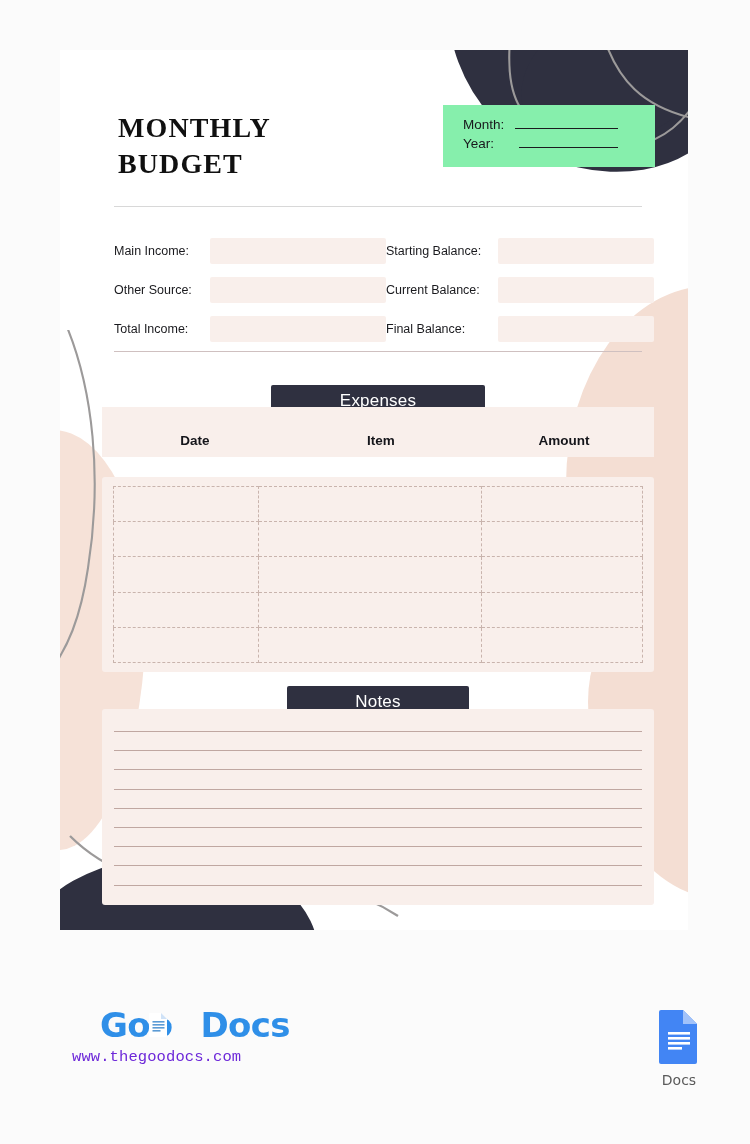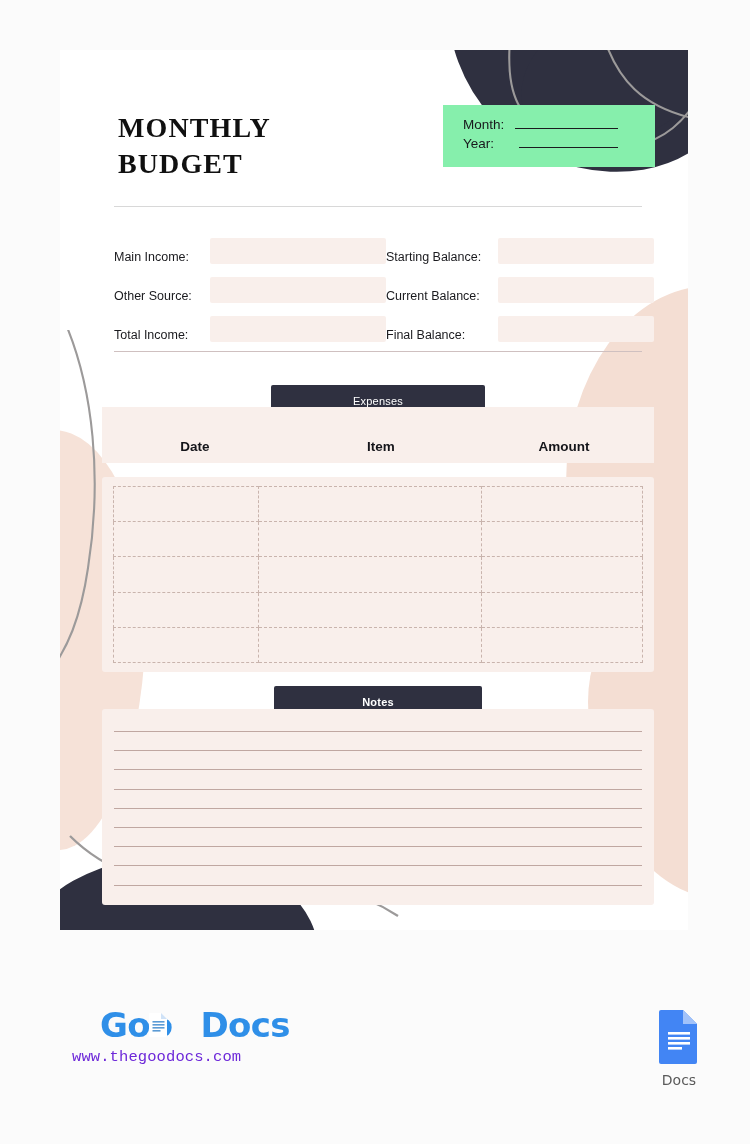--- a/index.html
+++ b/index.html
@@ -136,21 +136,21 @@
   .rule.bottom { top: 301px; border-top-color: #cfc0c0; }
 
   
   .fields {
     position: absolute;
     left: 54px;
     top: 188px;
     width: 540px;
   }
   .frow { display: flex; margin-bottom: 13px; }
-  .fcol { display: flex; align-items: flex-end; }
+  .fcol { display: flex; align-items: center; }
   .fcol.left  { width: 272px; }
   .fcol.right { width: 268px; }
   .flabel {
     font-size: 12.5px;
     color: #1a1a1e;
     white-space: nowrap;
   }
   .fcol.left  .flabel { width: 96px; flex: none; }
   .fcol.right .flabel { width: 112px; flex: none; }
   .fbox {
@@ -159,37 +159,37 @@
     background: #f9efeb;
     border-radius: 2px;
   }
 
   
   .badge {
     position: absolute;
     height: 31px;
     background: #2f3040;
     color: #ffffff;
-    font-size: 11px;
+    font-size: 17px;
     display: flex;
     align-items: center;
     justify-content: center;
     border-radius: 2px;
     letter-spacing: .2px;
   }
   .badge.expenses { left: 211px; top: 335px; width: 214px; }
-  .badge.notes    { left: 214px; top: 636px; width: 208px; font-weight: bold; }
+  .badge.notes    { left: 227px; top: 636px; width: 182px; }
 
   
   .exp-header {
     position: absolute;
     left: 42px;
     top: 357px;
     width: 552px;
-    height: 56px;
+    height: 50px;
     background: #f9efeb;
     border-radius: 0;
     display: flex;
     align-items: flex-end;
     padding-bottom: 9px;
   }
   .exp-header .colh {
     font-size: 13.5px;
     font-weight: bold;
     color: #15151a;

